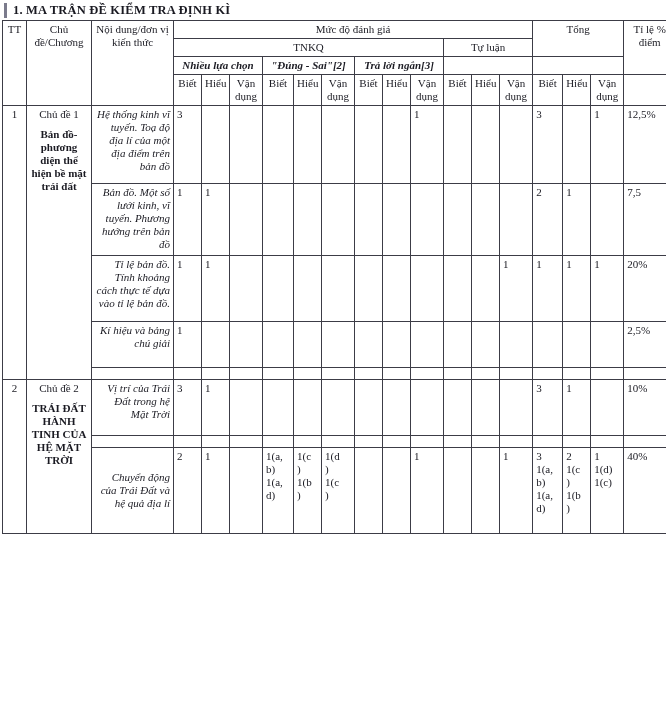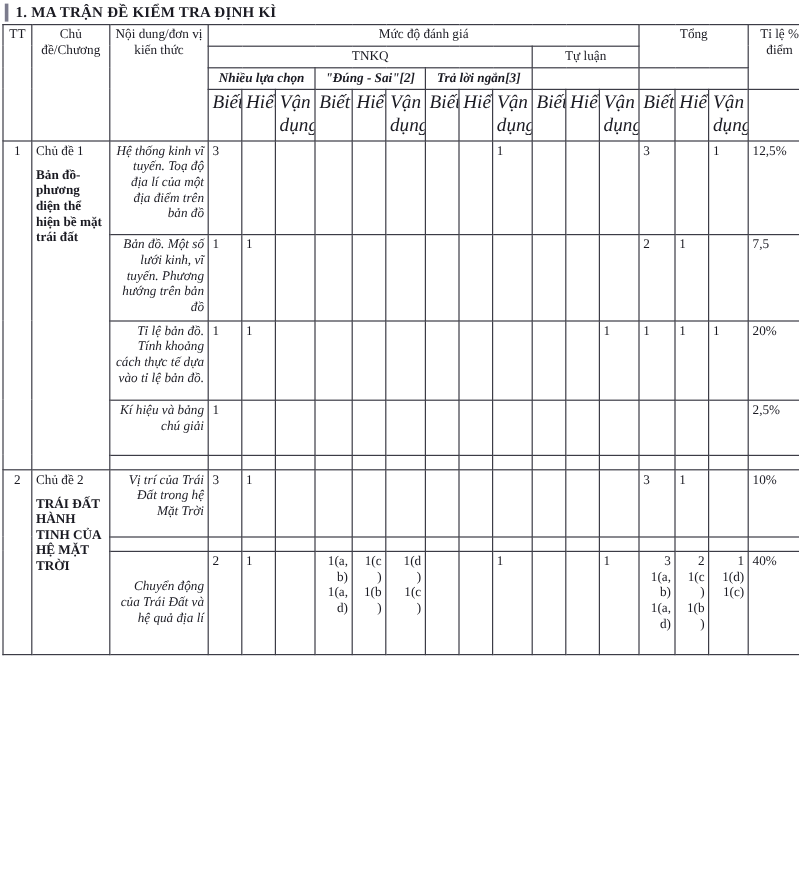--- a/index.html
+++ b/index.html
@@ -36,24 +36,24 @@
     font-weight:normal;
     line-height:1.18;
     overflow:hidden;
   }
   .hd{
     vertical-align:middle;
     font-weight:bold;
     font-size:11px;
   }
   .hd.italic{font-style:italic;font-weight:bold;}
-  .hd.small{font-size:16px;font-style:italic;}
+  .hd.small{font-size:11px;}
   .tt{ text-align:center; vertical-align:middle; font-size:11px; }
   .topic{
-    text-align:left;
+    text-align:center;
     vertical-align:top;
     font-size:11px;
     padding-top:6px;
   }
   .topic .l1{display:block;margin-bottom:7px;}
   .topic .l2{display:block;font-weight:bold;}
   .content{
     text-align:right;
     vertical-align:top;
     font-size:11px;
@@ -65,21 +65,21 @@
     font-size:11px;
     padding-left:4px;
   }
   .pct{
     text-align:left;
     vertical-align:middle;
     font-size:11px;
     padding-left:5px;
   }
   .multi{
-    text-align:right;
+    text-align:left;
     vertical-align:middle;
     font-size:11px;
     padding-left:3px;
     white-space:pre-line;
     line-height:1.15;
   }
   .spacer td{height:7px;padding:0;}
   .blank{}
 </style>
 </head>

